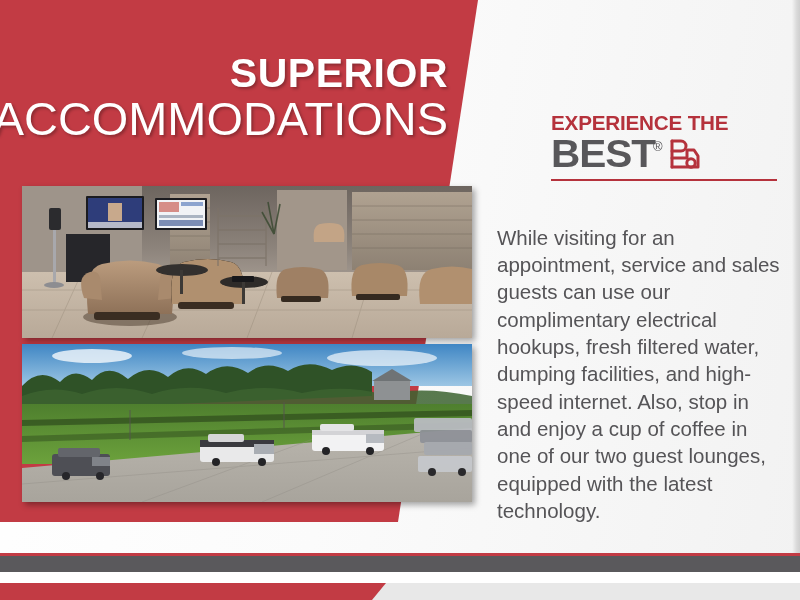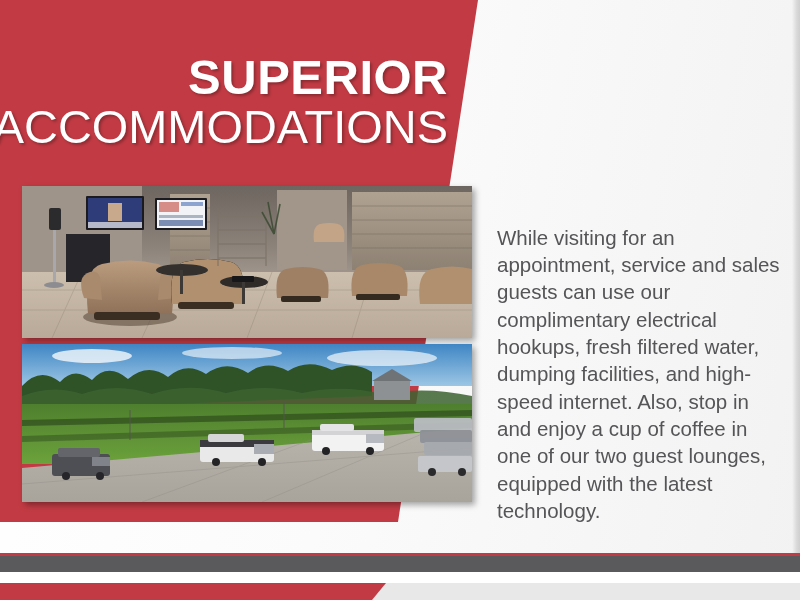--- a/index.html
+++ b/index.html
@@ -38,21 +38,21 @@
     position: absolute;
     left: 0; top: 52px;
     width: 448px;
     text-align: right;
     color: #ffffff;
     z-index: 6;
     pointer-events: none;
   }
   .headline .line1 {
     display: block;
-    font-size: 49px;
+    font-size: 41px;
     font-weight: bold;
     letter-spacing: 0.5px;
     line-height: 1.05;
     text-shadow: 2px 2px 3px rgba(0,0,0,0.28);
   }
   .headline .line2 {
     display: block;
     font-size: 46px;
     font-weight: normal;
     letter-spacing: 0px;
@@ -367,20 +367,38 @@
         <circle cx="440" cy="128" r="4" fill="#232326"></circle>
       </g>
 
       <g stroke="#56544f" stroke-width="1.3" opacity="0.7">
         <line x1="108" y1="66" x2="108" y2="96"></line>
         <line x1="262" y1="58" x2="262" y2="84"></line>
       </g>
     </svg>
   </div>
 
+  <div class="logo-block">
+    <div class="logo-top">EXPERIENCE THE</div>
+    <div class="logo-main-row">
+      <span class="logo-best">BEST</span>
+      <span class="logo-reg">®</span>
+      <span class="logo-rv">
+        <svg width="34" height="34" viewBox="0 0 34 34">
+          <g fill="none" stroke="#b5323c" stroke-width="3" stroke-linejoin="round" stroke-linecap="round">
+            <path d="M5 4 L5 30"></path>
+            <path d="M5 4 L14 4 A5 5 0 0 1 14 14 L5 14"></path>
+            <path d="M5 21 L20 21 L20 13 L27 13 L31 19 L31 30 L5 30"></path>
+          </g>
+          <circle cx="24" cy="26" r="4.2" fill="none" stroke="#b5323c" stroke-width="3"></circle>
+        </svg>
+      </span>
+    </div>
+    <div class="logo-rule"></div>
+  </div>
 
   <p class="body-copy">While visiting for an appointment, service and sales guests can use our complimentary electrical hookups, fresh filtered water, dumping facilities, and high-speed internet. Also, stop in and enjoy a cup of coffee in one of our two guest lounges, equipped with the latest technology.</p>
 
   <div class="footer-red-thin"></div>
   <div class="footer-gray"></div>
   <div class="footer-white-gap"></div>
   <div class="footer-lightgray"></div>
   <div class="footer-red-bottom"></div>
 
 </div>

